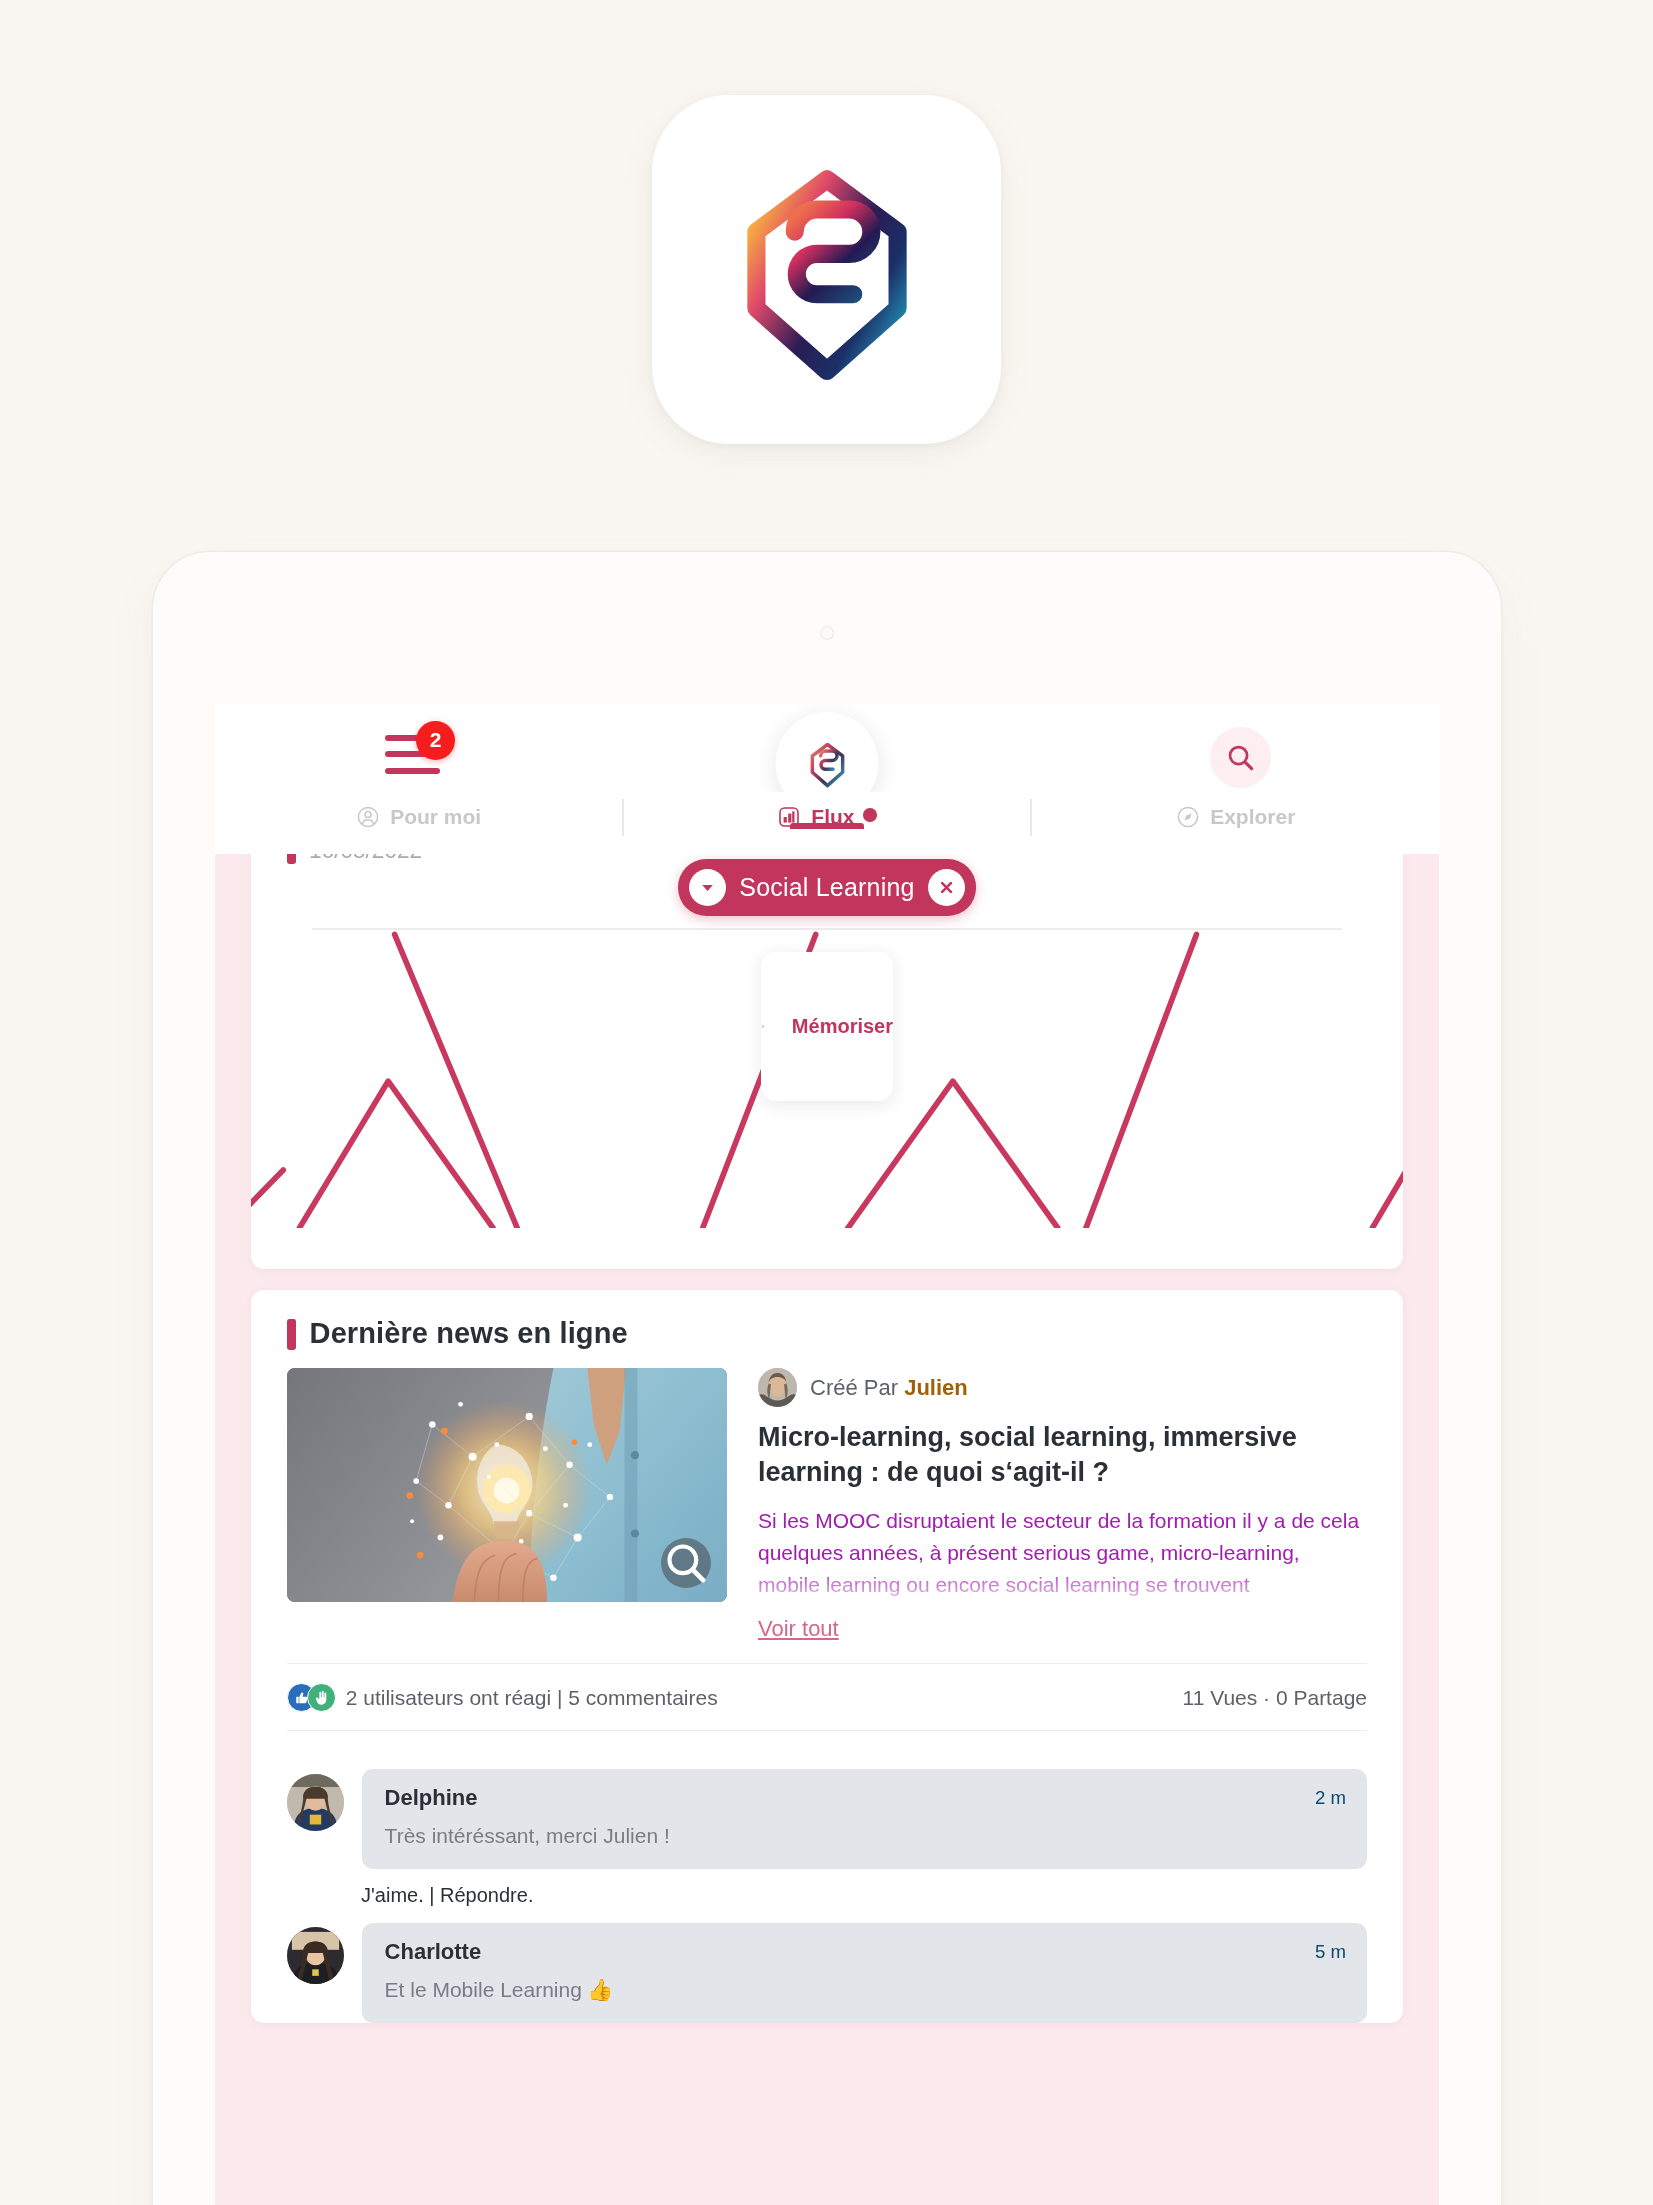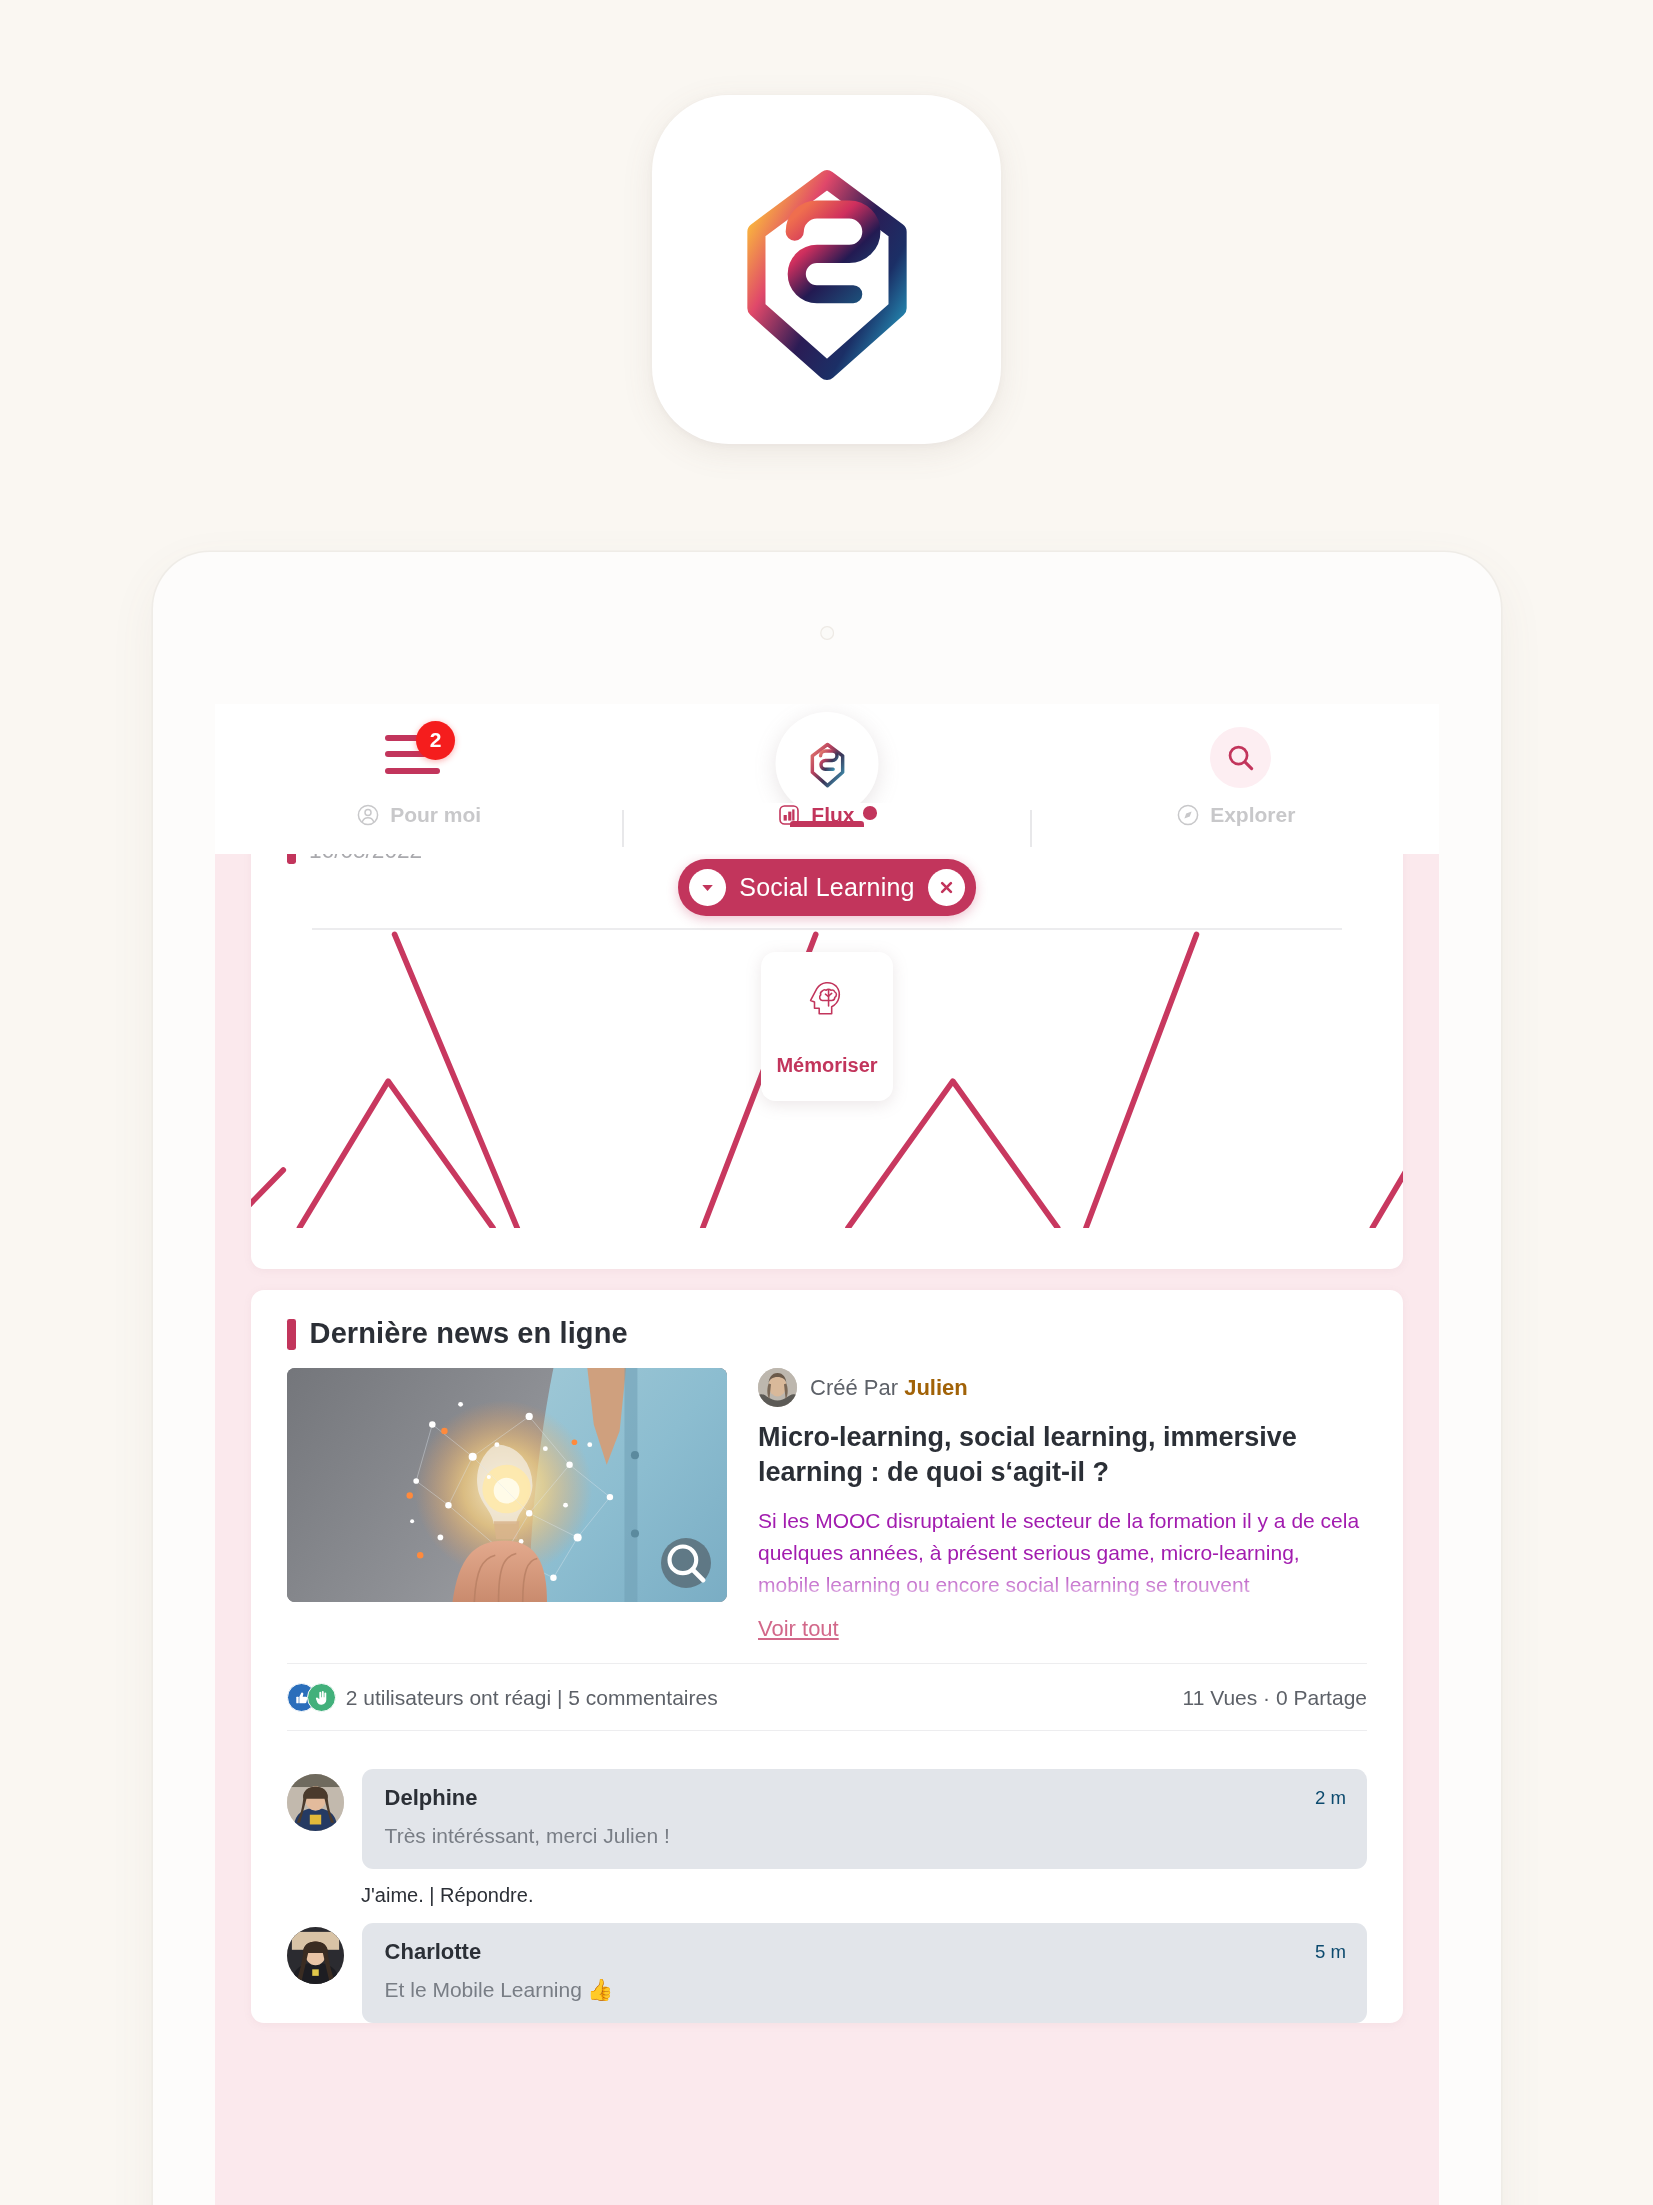--- a/index.html
+++ b/index.html
@@ -86,22 +86,22 @@
   #search-button {
     position: absolute; right: 168px; top: 22.6px;
     width: 61px; height: 61px; border-radius: 50%;
     background: #fdeef2;
     display: flex; align-items: center; justify-content: center;
     cursor: pointer;
   }
 
   
   #tabs {
-    position: absolute; left: 0; right: 0; bottom: 1px;
-    height: 50px; display: flex; align-items: flex-start;
+    position: absolute; left: 0; right: 0; bottom: 12px;
+    height: 50px; display: flex; align-items: center;
     background: #ffffff;
   }
   .tab {
     flex: 1; display: flex; align-items: center; justify-content: center;
     gap: 10.5px; position: relative; cursor: pointer;
     font-size: 21px; font-weight: bold; color: #c8c8ca;
   }
   .tab.active { color: #c2355c; }
   .tab .tab-icon { width: 24px; height: 24px; display: block; }
   .tab-sep {
@@ -164,21 +164,21 @@
     display: flex; align-items: center; justify-content: center;
     flex: 0 0 auto; cursor: pointer;
   }
   #pill-social-label { font-size: 25px; font-weight: 500; letter-spacing: 0.2px; }
 
   #memoriser-card {
     position: absolute; left: 50%; top: 119px; transform: translateX(-50%);
     width: 132px; height: 149px; border-radius: 14.5px;
     background: #ffffff;
     box-shadow: 0 3.2px 16px rgba(150,120,130,0.18);
-    display: flex; flex-direction: column; align-items: center;
+    display: flex; flex-direction: row; align-items: center;
     justify-content: center; gap: 27px; z-index: 3; cursor: pointer;
   }
   #memoriser-card svg { width: 50px; height: 50px; }
   #memoriser-label { font-size: 20px; font-weight: bold; color: #c2355c; }
 
   
   #card-news { margin-top: 21px; padding: 27.4px 36px 0; position: relative; }
   #card-news .card-accent-bar { top: 29px; height: 31px; }
   #news-title {
     margin-left: 22.6px; font-size: 29px; font-weight: bold; color: #2b2f36;

